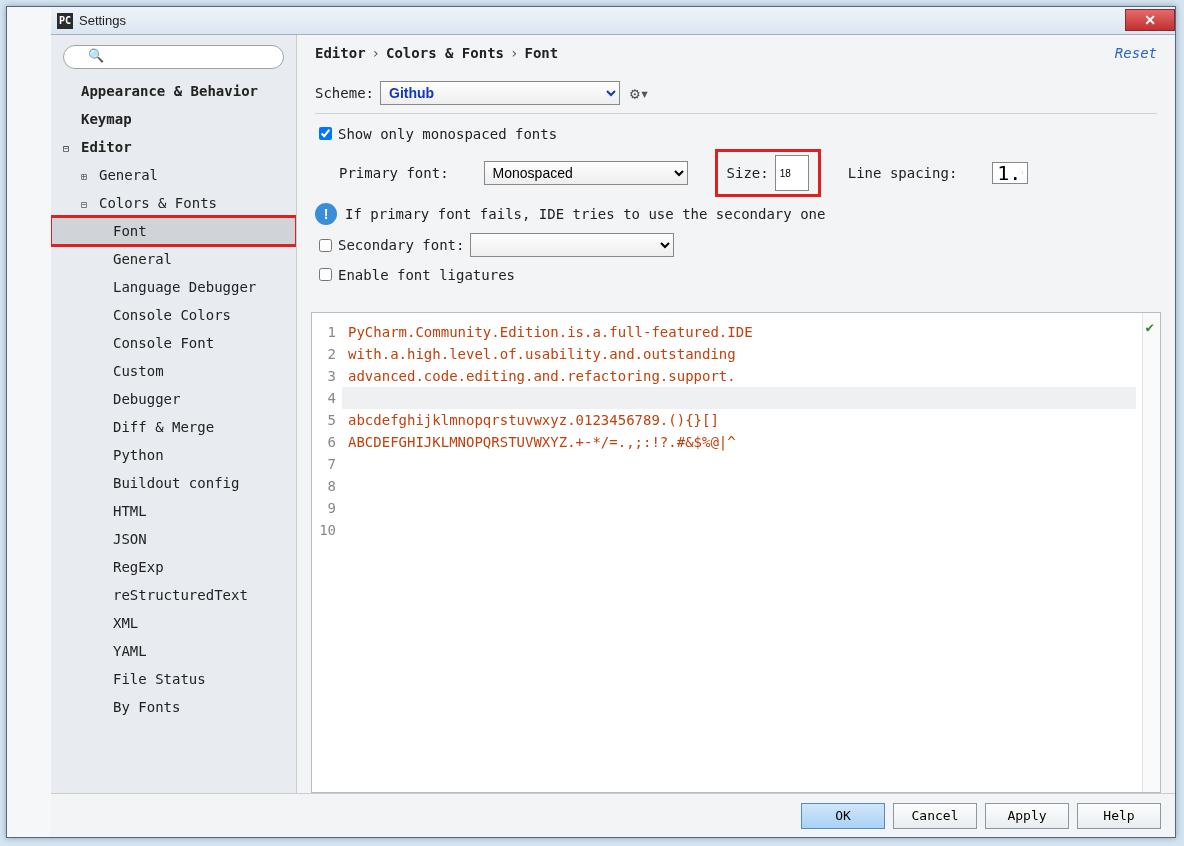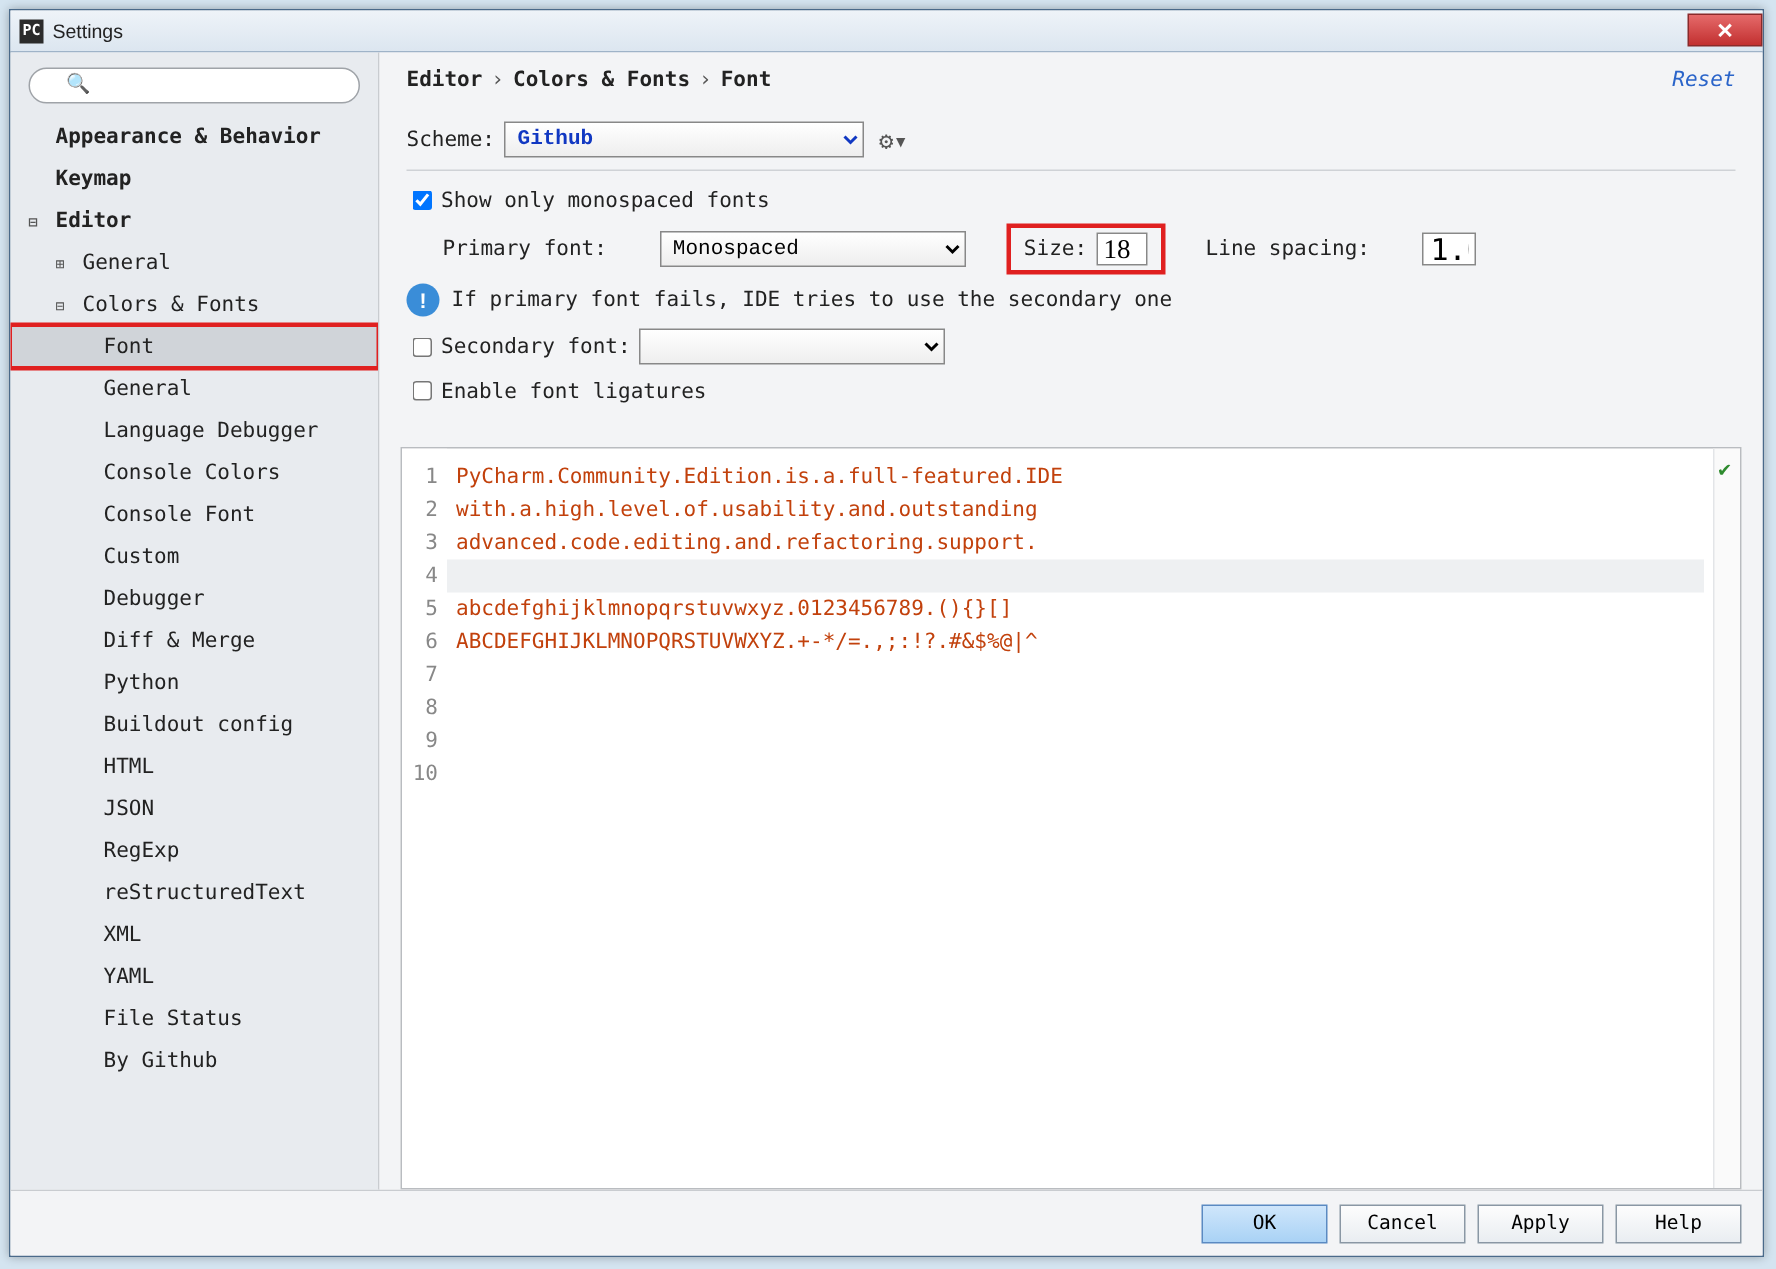--- a/index.html
+++ b/index.html
@@ -2,21 +2,21 @@
 <html><head>
 <meta charset="utf-8">
 <style>
   * { box-sizing: border-box; }
   html, body { margin:0; padding:0; height:100%; font-family: "Segoe UI", Arial, sans-serif; font-size:13px; }
   body { background:#d4e4f0; }
 
   
   .window {
     position:relative; margin:6px; border:1px solid #4a6a8a; background:#f5f7f9;
-    width:1170px; height:832px; box-shadow: 0 0 6px rgba(0,0,0,0.3);
+    width:1170px; height:832px; box-shadow: 0 0 6px rgba(0,0,0,0.3); padding-left: 44px;
   }
   .titlebar {
     height:28px; background: linear-gradient(to bottom,#eef3f8,#dce6f0);
     border-bottom:1px solid #9fb3c8; display:flex; align-items:center;
   }
   .app-icon {
     width:16px; height:16px; margin:0 6px; background:#2b2b2b; color:#fff;
     font-size:10px; font-weight:bold; display:flex; align-items:center; justify-content:center;
     font-family: Consolas, monospace;
   }
@@ -58,29 +58,29 @@
     display:flex; align-items:center;
   }
   .crumbs b { font-weight:bold; }
   .crumb-sep { margin:0 6px; color:#555; }
   .reset { margin-left:auto; color:#2a64c9; font-family: Consolas, monospace; cursor:pointer;font-style:italic; }
 
   .form { padding:6px 18px 10px; font-family: Consolas, monospace; font-size:14px; color:#222; }
   .row { display:flex; align-items:center; margin:8px 0; }
   .label { margin-right:6px; }
   select.combo {
-    height:24px; border:1px solid #888; background:linear-gradient(#fff,#eee); font-family: Liberation Mono, monospace;
+    height:24px; border:1px solid #888; background:linear-gradient(#fff,#eee); font-family: Liberation Sans, sans-serif;
     font-size:14px; padding:1px 4px;
   }
   .scheme-combo { width:240px; color:#1138c2; font-weight:bold; }
   .gear { margin-left:10px; color:#555; font-size:16px; cursor:pointer; }
   .sep { height:1px; background:#cfd2d6; margin:6px 0 10px; }
   input[type=checkbox] { margin-right:6px; }
   .primary-combo { width:204px; }
-  .size-box { width:34px; height:22px; border:1px solid #888; padding:1px 4px; font-family: Liberation Serif, serif; font-size:18px; }
+  .size-box { width:34px; height:36px; border:1px solid #888; padding:1px 4px; font-family: Liberation Sans, sans-serif; font-size:10px; }
   .ls-box { width:36px; height:22px; border:1px solid #888; padding:1px 4px; font-family: Consolas, monospace; font-size:20px; }
   .size-wrap { display:inline-flex; align-items:center; padding:4px 10px; }
   .size-wrap.red-box { outline:3px solid #e02020; }
   .info-icon {
     width:22px; height:22px; border-radius:50%; background:#3a8dd8; color:#fff; font-weight:bold;
     display:inline-flex; align-items:center; justify-content:center; margin-right:8px; font-family: Arial;
   }
   .secondary-combo { width:204px; }
 
   .preview {
@@ -145,21 +145,21 @@
           <div class="tree-item lv3"><span>Diff &amp; Merge</span></div>
           <div class="tree-item lv3"><span>Python</span></div>
           <div class="tree-item lv3"><span>Buildout config</span></div>
           <div class="tree-item lv3"><span>HTML</span></div>
           <div class="tree-item lv3"><span>JSON</span></div>
           <div class="tree-item lv3"><span>RegExp</span></div>
           <div class="tree-item lv3"><span>reStructuredText</span></div>
           <div class="tree-item lv3"><span>XML</span></div>
           <div class="tree-item lv3"><span>YAML</span></div>
           <div class="tree-item lv3"><span>File Status</span></div>
-          <div class="tree-item lv3"><span>By Github</span></div>
+          <div class="tree-item lv3"><span>By Fonts</span></div>
         </div>
     </div>
 
     <div class="main">
 
       <div class="crumbs">
         <b>Editor</b>
         <span class="crumb-sep">›</span>
         <b>Colors &amp; Fonts</b>
         <span class="crumb-sep">›</span>

